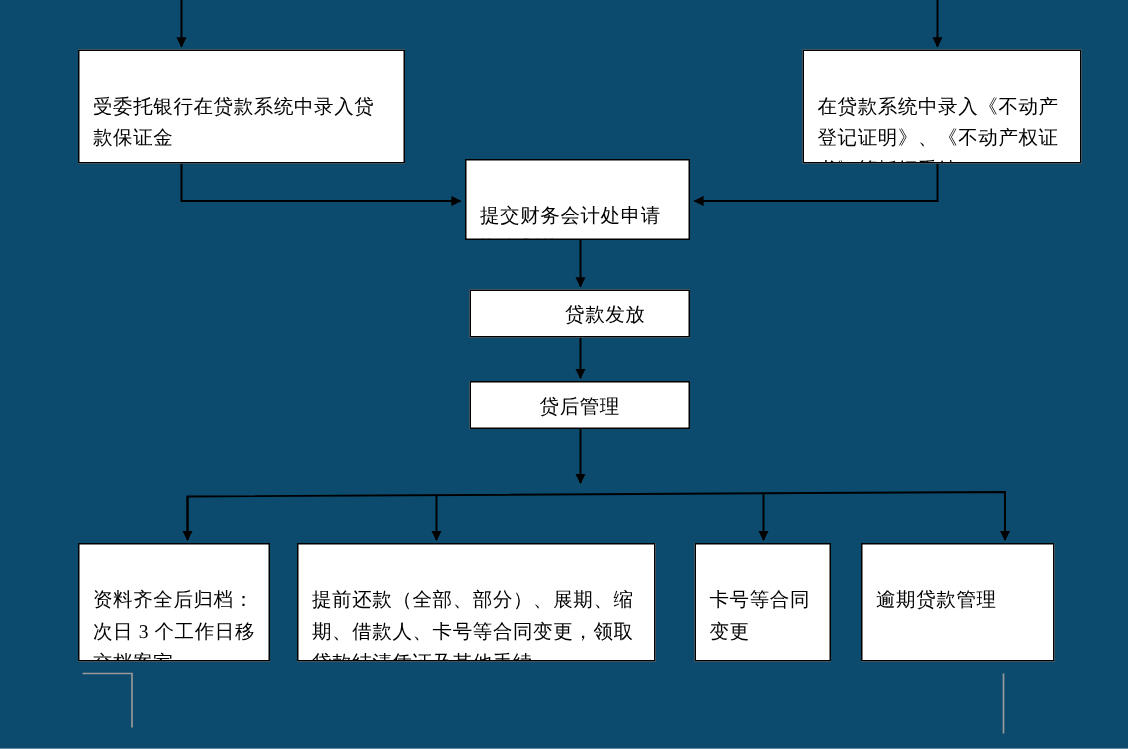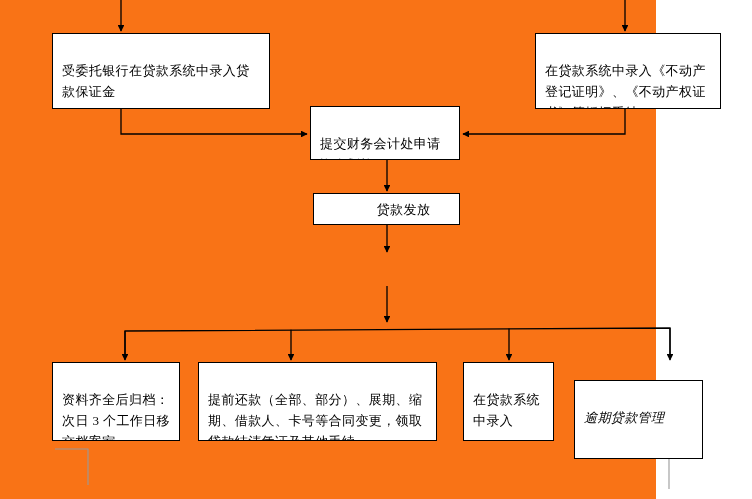--- a/index.html
+++ b/index.html
@@ -8,23 +8,23 @@
     background: #ffffff;
   }
   body {
     width: 752px;
     height: 499px;
     font-family: "Liberation Serif", "DejaVu Serif", serif;
     overflow: hidden;
   }
   #flow-root {
     position: relative;
-    width: 656px;
+    width: 752px;
     height: 499px;
-    background: #f97316;
+    background: #0c4a6e;
   }
   #flow-svg {
     position: absolute;
     left: 0;
     top: 0;
     width: 752px;
     height: 499px;
   }
   .node {
     position: absolute;
@@ -105,30 +105,33 @@
   </div>
 
   <div class="node" style="left:310px; top:106px; width:150px; height:54px;">
     <span class="node-text">提交财务会计处申请资金划拨</span>
   </div>
 
   <div class="node center vcenter" style="left:313px; top:193px; width:147px; height:32px;padding-left:38px;">
     <span class="node-text">贷款发放</span>
   </div>
 
+  <div class="node center vcenter" style="left:313px; top:254px; width:147px; height:32px;">
+    <span class="node-text">贷后管理</span>
+  </div>
 
   <div class="node" style="left:52px; top:362px; width:128px; height:79px;">
     <span class="node-text">资料齐全后归档：次日 3 个工作日移交档案室</span>
   </div>
 
   <div class="node" style="left:198px; top:362px; width:239px; height:79px;">
     <span class="node-text">提前还款（全部、部分）、展期、缩期、借款人、卡号等合同变更，领取贷款结清凭证及其他手续</span>
   </div>
 
   <div class="node" style="left:463px; top:362px; width:91px; height:79px;">
-    <span class="node-text">在贷款系统中录入</span>
+    <span class="node-text">卡号等合同变更</span>
   </div>
 
-  <div class="node" style="left:574px; top:380px; width:129px; height:79px;font-style:italic;">
+  <div class="node" style="left:574px; top:362px; width:129px; height:79px;">
     <span class="node-text">逾期贷款管理</span>
   </div>
 
 </div>
 
 </body></html>

